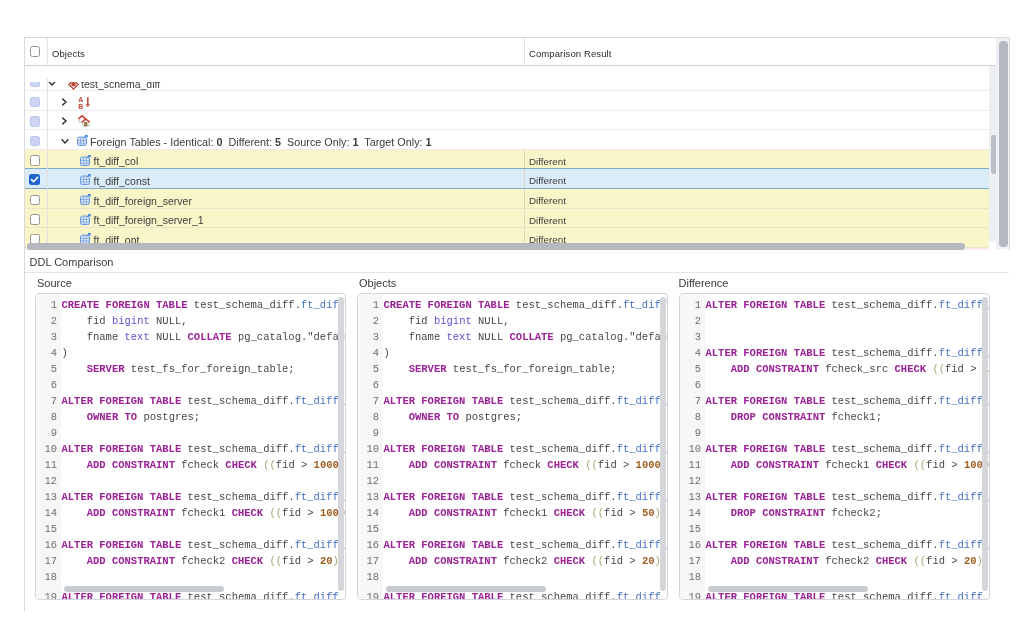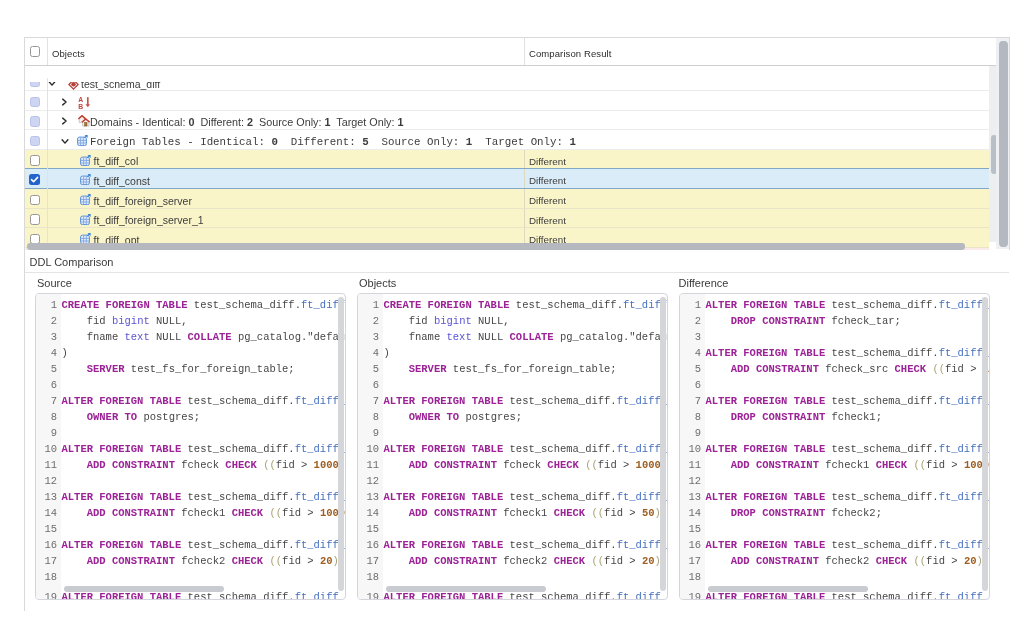--- a/index.html
+++ b/index.html
@@ -74,24 +74,23 @@
           <svg class="abs" style="left:35px;top:6.5px;" width="8" height="8" viewBox="0 0 8 8">
             <path d="M2.7 1.1 L6.1 4 L2.7 6.9" fill="none" stroke="#2b2b2b" stroke-width="1.4" stroke-linecap="round" stroke-linejoin="round"></path>
           </svg>
           <svg class="abs" style="left:53px;top:4.5px;" width="12" height="11.5" viewBox="0 0 12 11.5">
             <path d="M1.2 3.6 L4 1.2 L6.8 3.6 L6.8 7.6 L1.2 7.6 Z" fill="#f3f1ef" stroke="#b0aca8" stroke-width="0.6"></path>
             <path d="M0.4 3.9 L4 0.7 L7.6 3.9" fill="none" stroke="#c43d2b" stroke-width="1.5"></path>
             <path d="M4.6 7.0 L7.8 4.4 L11 7.0 L11 11 L4.6 11 Z" fill="#f3f1ef" stroke="#b0aca8" stroke-width="0.6"></path>
             <path d="M3.9 7.2 L7.8 3.9 L11.7 7.2" fill="none" stroke="#c43d2b" stroke-width="1.5"></path>
             <rect x="6.6" y="7.4" width="2.4" height="3.6" fill="#a97839" stroke="#7d5526" stroke-width="0.5"></rect>
           </svg>
-          <div class="rtxt abs" style="left:65px;top:5.5px;font-size:10.8px;">Domains - Identical: <b>0</b>&nbsp; Different: <b>2</b>&nbsp; Source Only: <b>1</b>&nbsp; Target Only: <b>1</b></div>
           <div class="cbg" style="left:4.5px;top:5.5px;"></div>
         </div>
-        <div class="row" style="top:52.2px;height:19.6px;background:transparent;border-bottom:1px solid #ececec;box-sizing:border-box;font-family:Liberation Mono, monospace;">
+        <div class="row" style="top:52.2px;height:19.6px;background:transparent;border-bottom:1px solid #ececec;box-sizing:border-box;">
           <svg class="abs" style="left:36px;top:6.5px;" width="8" height="8" viewBox="0 0 8 8">
             <path d="M1.1 2.7 L4 6.1 L6.9 2.7" fill="none" stroke="#2b2b2b" stroke-width="1.4" stroke-linecap="round" stroke-linejoin="round"></path>
           </svg>
           <svg class="abs" style="left:52px;top:5px;" width="11" height="11" viewBox="0 0 11 11">
             <rect x="0.6" y="2.1" width="8.8" height="8.5" rx="1.8" fill="#e3edfa" stroke="#5b8fd9" stroke-width="1.0"></rect>
             <line x1="1" y1="5.4" x2="9" y2="5.4" stroke="#7fa6e0" stroke-width="0.9"></line>
             <line x1="1" y1="8" x2="9" y2="8" stroke="#7fa6e0" stroke-width="0.9"></line>
             <line x1="3.6" y1="2.6" x2="3.6" y2="10.2" stroke="#7fa6e0" stroke-width="0.9"></line>
             <line x1="6.3" y1="2.6" x2="6.3" y2="10.2" stroke="#7fa6e0" stroke-width="0.9"></line>
             <path d="M7.2 2.8 L9.8 0.6" fill="none" stroke="#2f7fd6" stroke-width="1.0"></path>
@@ -283,21 +282,20 @@
         <div class="ln" style="top:294.5px;">19</div>
         <div class="cl" style="top:294.5px;"><span class="k">ALTER FOREIGN TABLE</span> test_schema_diff.<span class="t">ft_diff_const</span></div>
         <div class="pvt" style="top:3px;height:294px;"></div>
         <div class="pht" style="left:28px;width:160px;top:292px;"></div>
       </div>
     <div class="panel" style="left:654px;">
         <div class="gutter"></div>
         <div class="ln" style="top:3.0px;">1</div>
         <div class="cl" style="top:3.0px;"><span class="k">ALTER FOREIGN TABLE</span> test_schema_diff.<span class="t">ft_diff_const</span></div>
         <div class="ln" style="top:19.0px;">2</div>
-        <div class="cl" style="top:19.0px;">    <span class="k">DROP CONSTRAINT</span> fcheck_tar;</div>
         <div class="ln" style="top:35.0px;">3</div>
         <div class="cl" style="top:35.0px;"></div>
         <div class="ln" style="top:51.0px;">4</div>
         <div class="cl" style="top:51.0px;"><span class="k">ALTER FOREIGN TABLE</span> test_schema_diff.<span class="t">ft_diff_const</span></div>
         <div class="ln" style="top:67.0px;">5</div>
         <div class="cl" style="top:67.0px;">    <span class="k">ADD CONSTRAINT</span> fcheck_src <span class="k">CHECK</span> <span class="p">((</span>fid &gt; <span class="n">1000</span>;</div>
         <div class="ln" style="top:83.0px;">6</div>
         <div class="cl" style="top:83.0px;"></div>
         <div class="ln" style="top:99.0px;">7</div>
         <div class="cl" style="top:99.0px;"><span class="k">ALTER FOREIGN TABLE</span> test_schema_diff.<span class="t">ft_diff_const</span></div>

